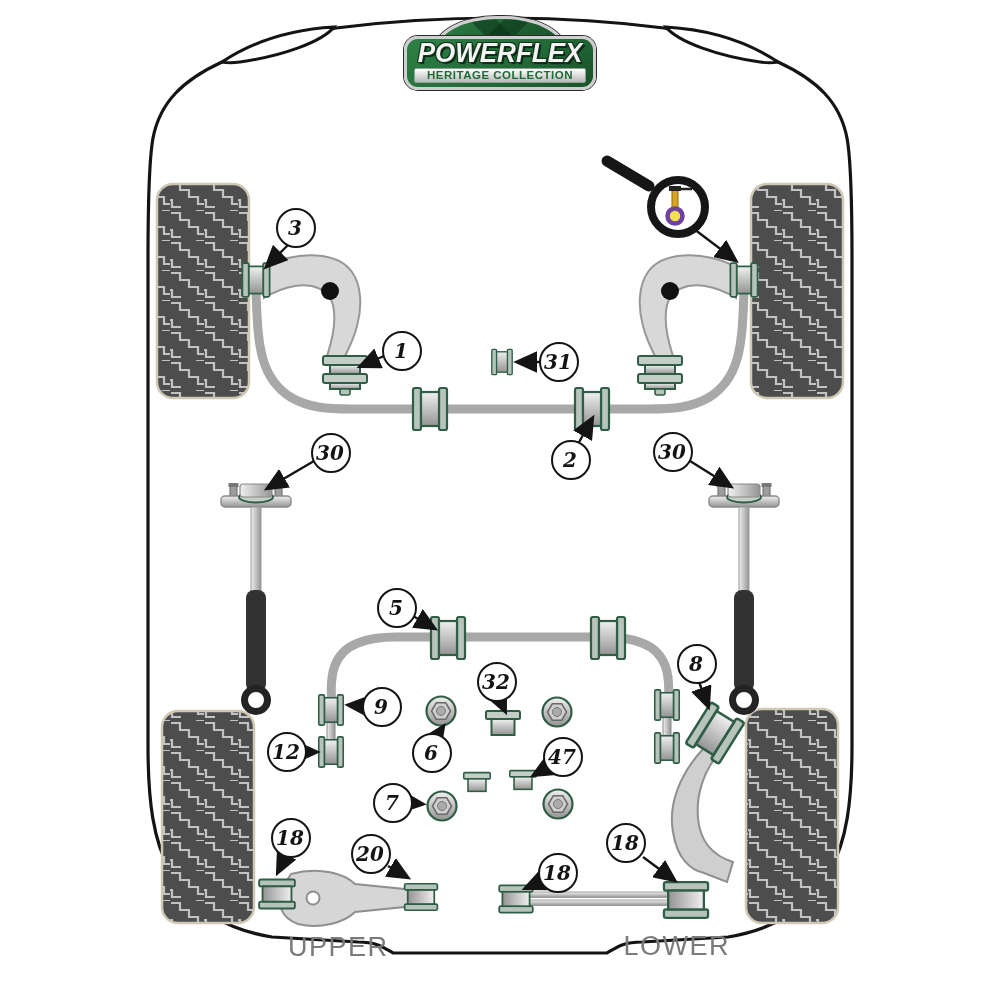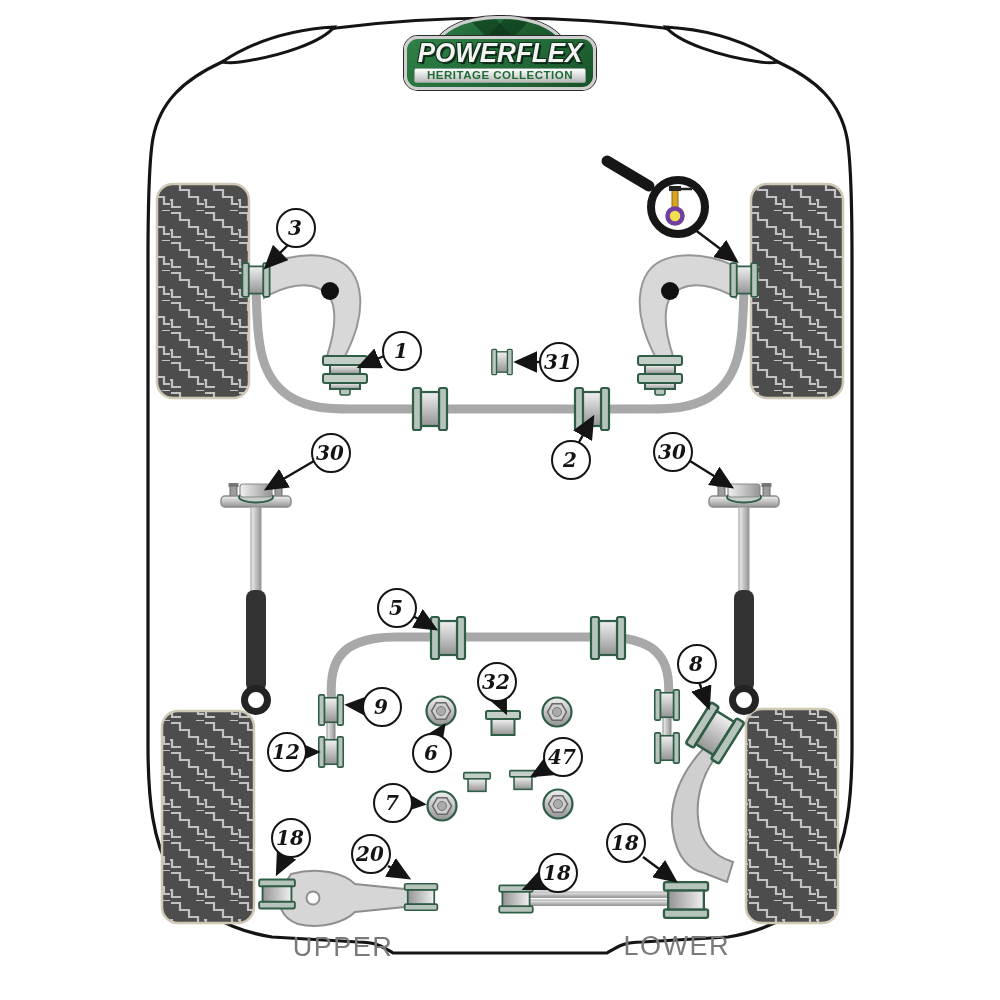--- a/index.html
+++ b/index.html
@@ -36,21 +36,21 @@
 
   
   .callout{position:absolute;width:40px;height:40px;box-sizing:border-box;
       border:2.6px solid #141414;border-radius:50%;background:#fff;
       display:flex;align-items:center;justify-content:center;z-index:5;}
   .callout span{font-family:"DejaVu Serif",serif;font-style:italic;font-weight:bold;
       font-size:20px;color:#141414;transform:translateX(-1px);}
 
   
   .section-label{position:absolute;font-size:27px;color:#7a7a7a;letter-spacing:1.5px;}
-  .section-label.upper{left:288px;top:932px;width:110px;text-align:center;}
+  .section-label.upper{left:288px;top:932px;width:110px;text-align:left;}
   .section-label.lower{left:608px;top:931px;width:122px;text-align:right;}
 </style>
 </head>
 <body>
 
 <div id="stage">
 
 <svg id="art" width="1000" height="1000" viewBox="0 0 1000 1000">
   <defs>
     <pattern id="tread" width="34" height="30" patternUnits="userSpaceOnUse">

